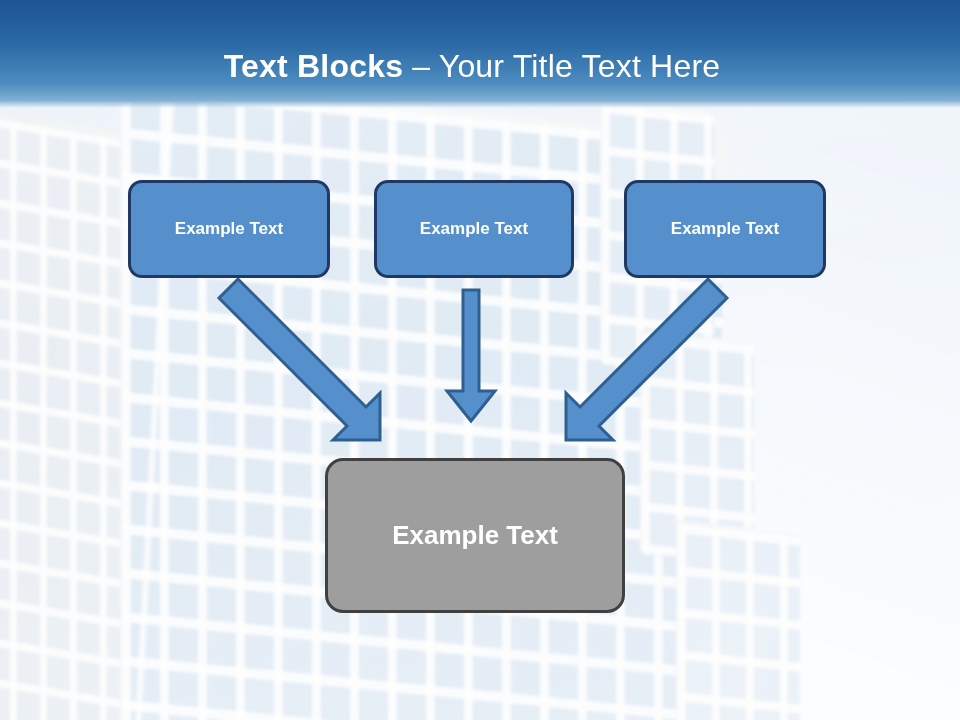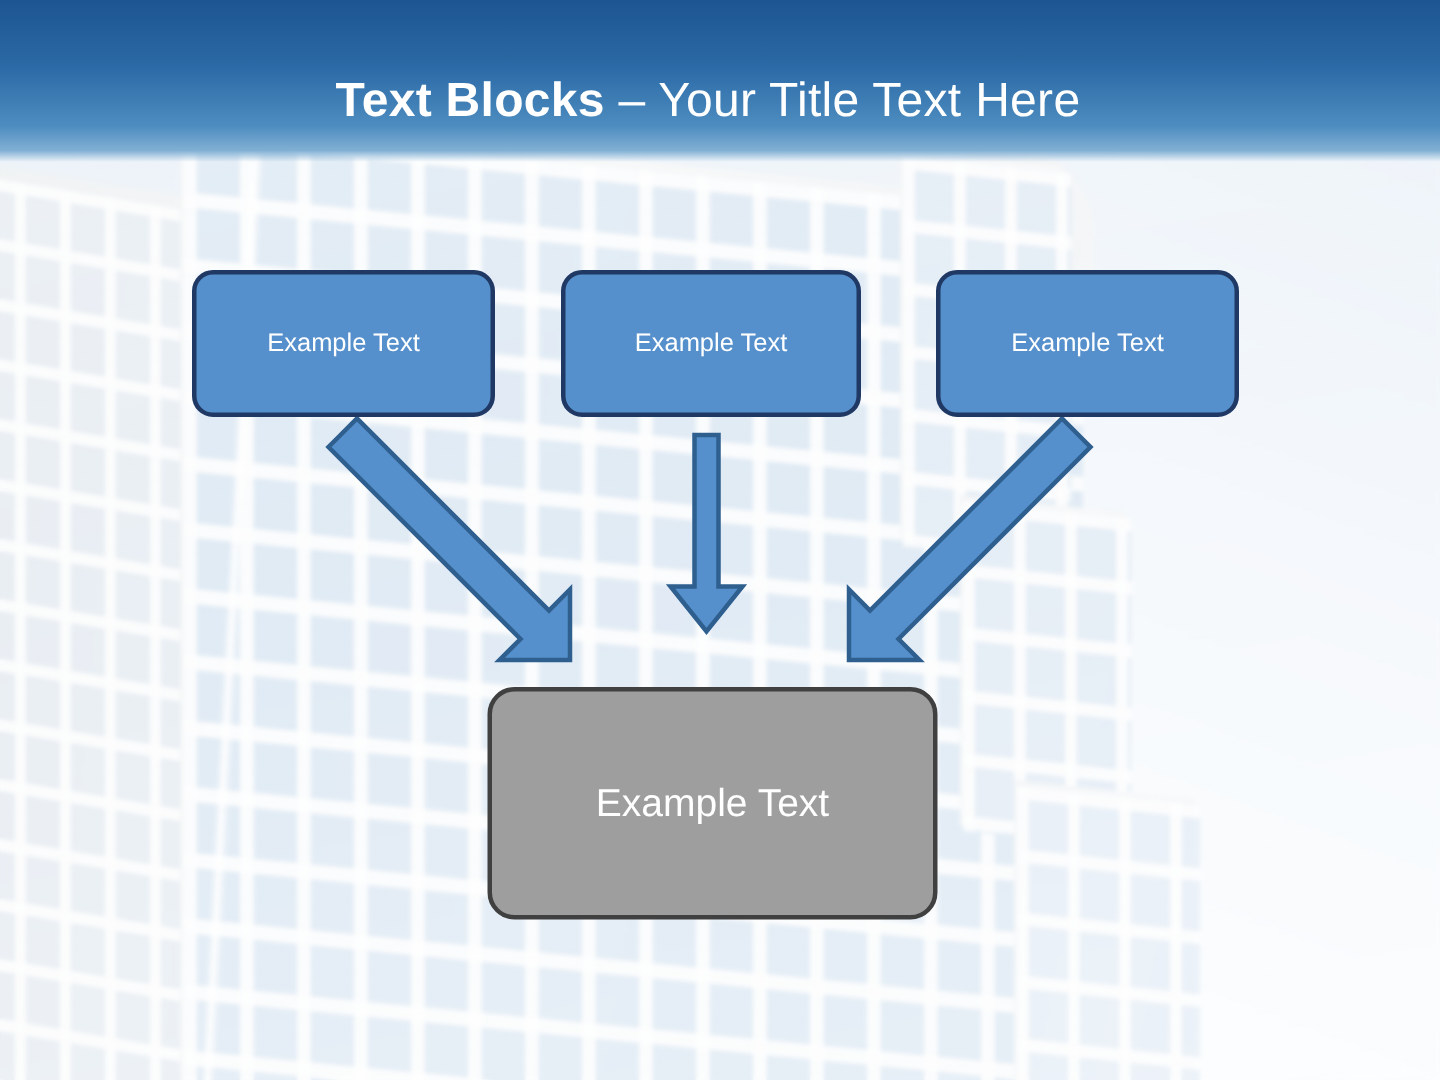--- a/index.html
+++ b/index.html
@@ -156,20 +156,21 @@
 
   
   .node {
     position: absolute;
     display: flex;
     align-items: center;
     justify-content: center;
     box-sizing: border-box;
     color: #ffffff;
     text-align: center;
+    font-weight: bold;
   }
   .node-top {
     height: 98px;
     border-radius: 14px;
     border: 3px solid #1f3864;
     background: #5590CC;
     font-size: 17px;
   }
   .node-1 { left: 128px; top: 180px; width: 202px; }
   .node-2 { left: 374px; top: 180px; width: 200px; }

